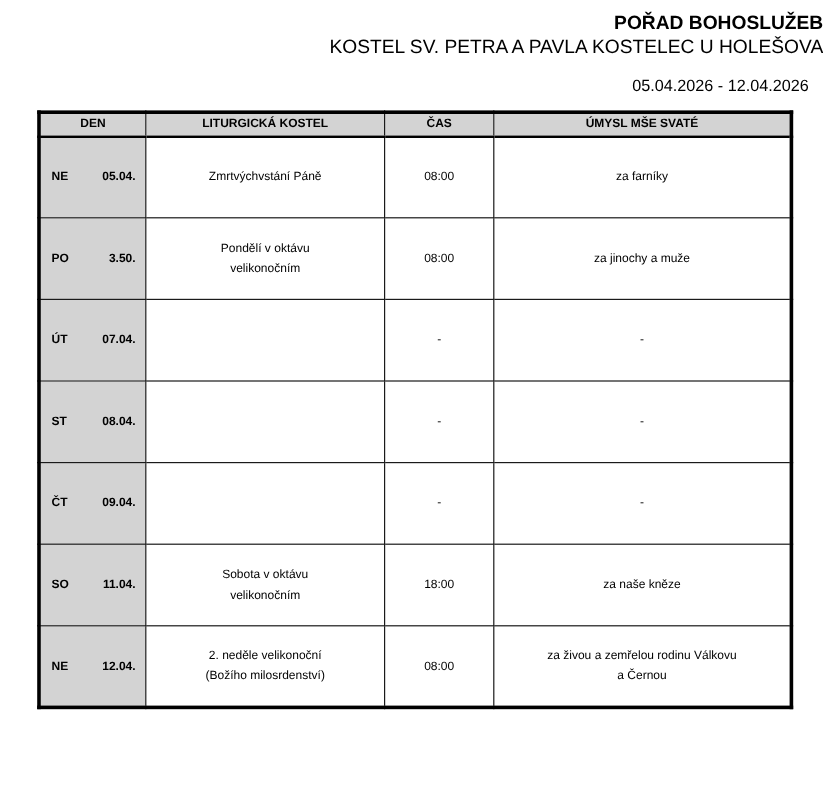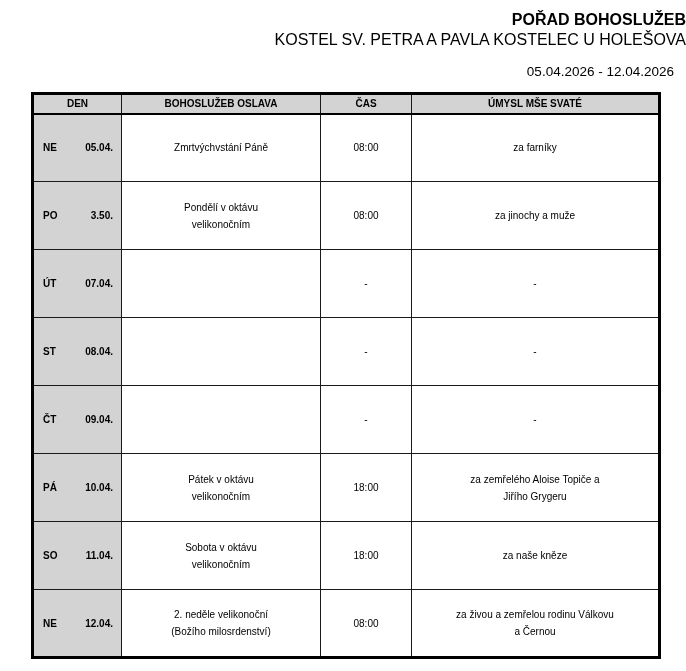--- a/index.html
+++ b/index.html
@@ -100,21 +100,21 @@
   <table class="schedule">
     <colgroup>
       <col style="width:89px">
       <col style="width:199px">
       <col style="width:91px">
       <col style="width:248px">
     </colgroup>
     <thead>
       <tr>
         <th>DEN</th>
-        <th>BOHOSLUŽEB OSLAVA</th>
+        <th>LITURGICKÁ KOSTEL</th>
         <th>ČAS</th>
         <th>ÚMYSL MŠE SVATÉ</th>
       </tr>
     </thead>
     <tbody>
       <tr>
         <td class="day-cell">
           <div class="day-wrap">
             <span>NE</span>
             <span>05.04.</span>
@@ -161,33 +161,20 @@
       <tr>
         <td class="day-cell">
           <div class="day-wrap">
             <span>ČT</span>
             <span>09.04.</span>
           </div>
         </td>
         <td class="celebration-cell"></td>
         <td class="time-cell">-</td>
         <td class="intention-cell">-</td>
-      </tr>
-      <tr>
-        <td class="day-cell">
-          <div class="day-wrap">
-            <span>PÁ</span>
-            <span>10.04.</span>
-          </div>
-        </td>
-        <td class="celebration-cell">Pátek v oktávu
-velikonočním</td>
-        <td class="time-cell">18:00</td>
-        <td class="intention-cell">za zemřelého Aloise Topiče a
-Jiřího Grygeru</td>
       </tr>
       <tr>
         <td class="day-cell">
           <div class="day-wrap">
             <span>SO</span>
             <span>11.04.</span>
           </div>
         </td>
         <td class="celebration-cell">Sobota v oktávu
 velikonočním</td>

